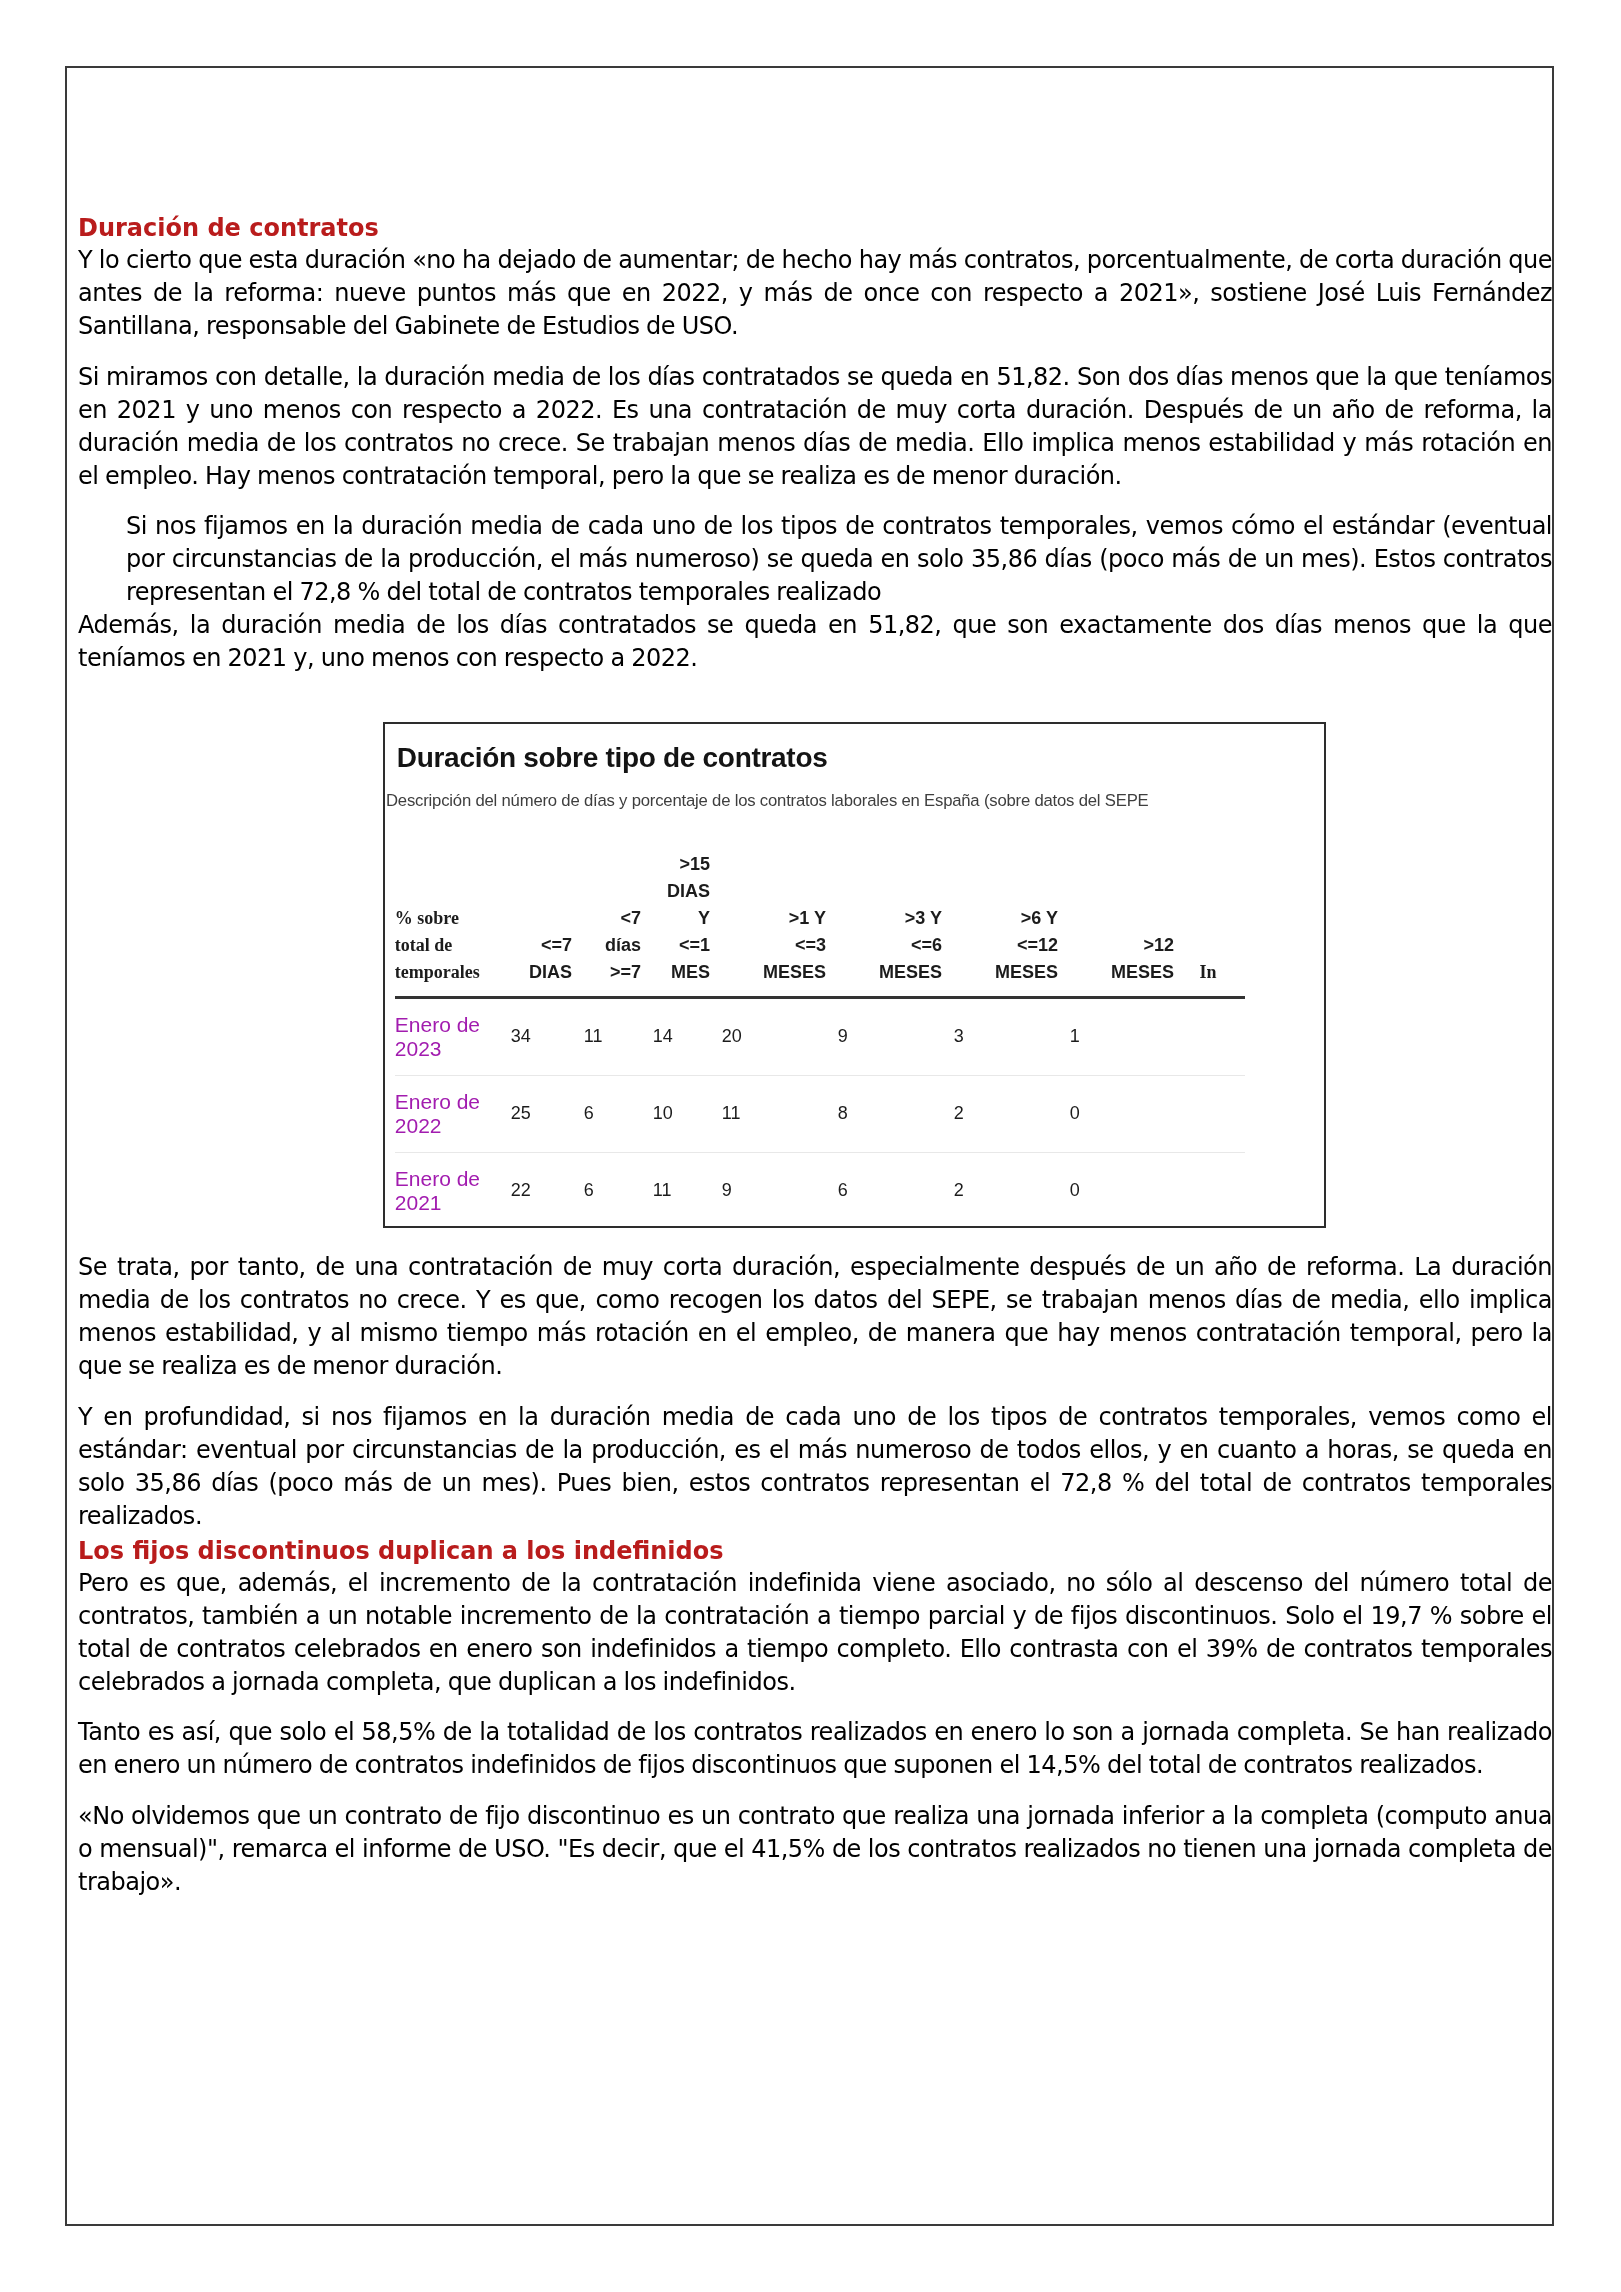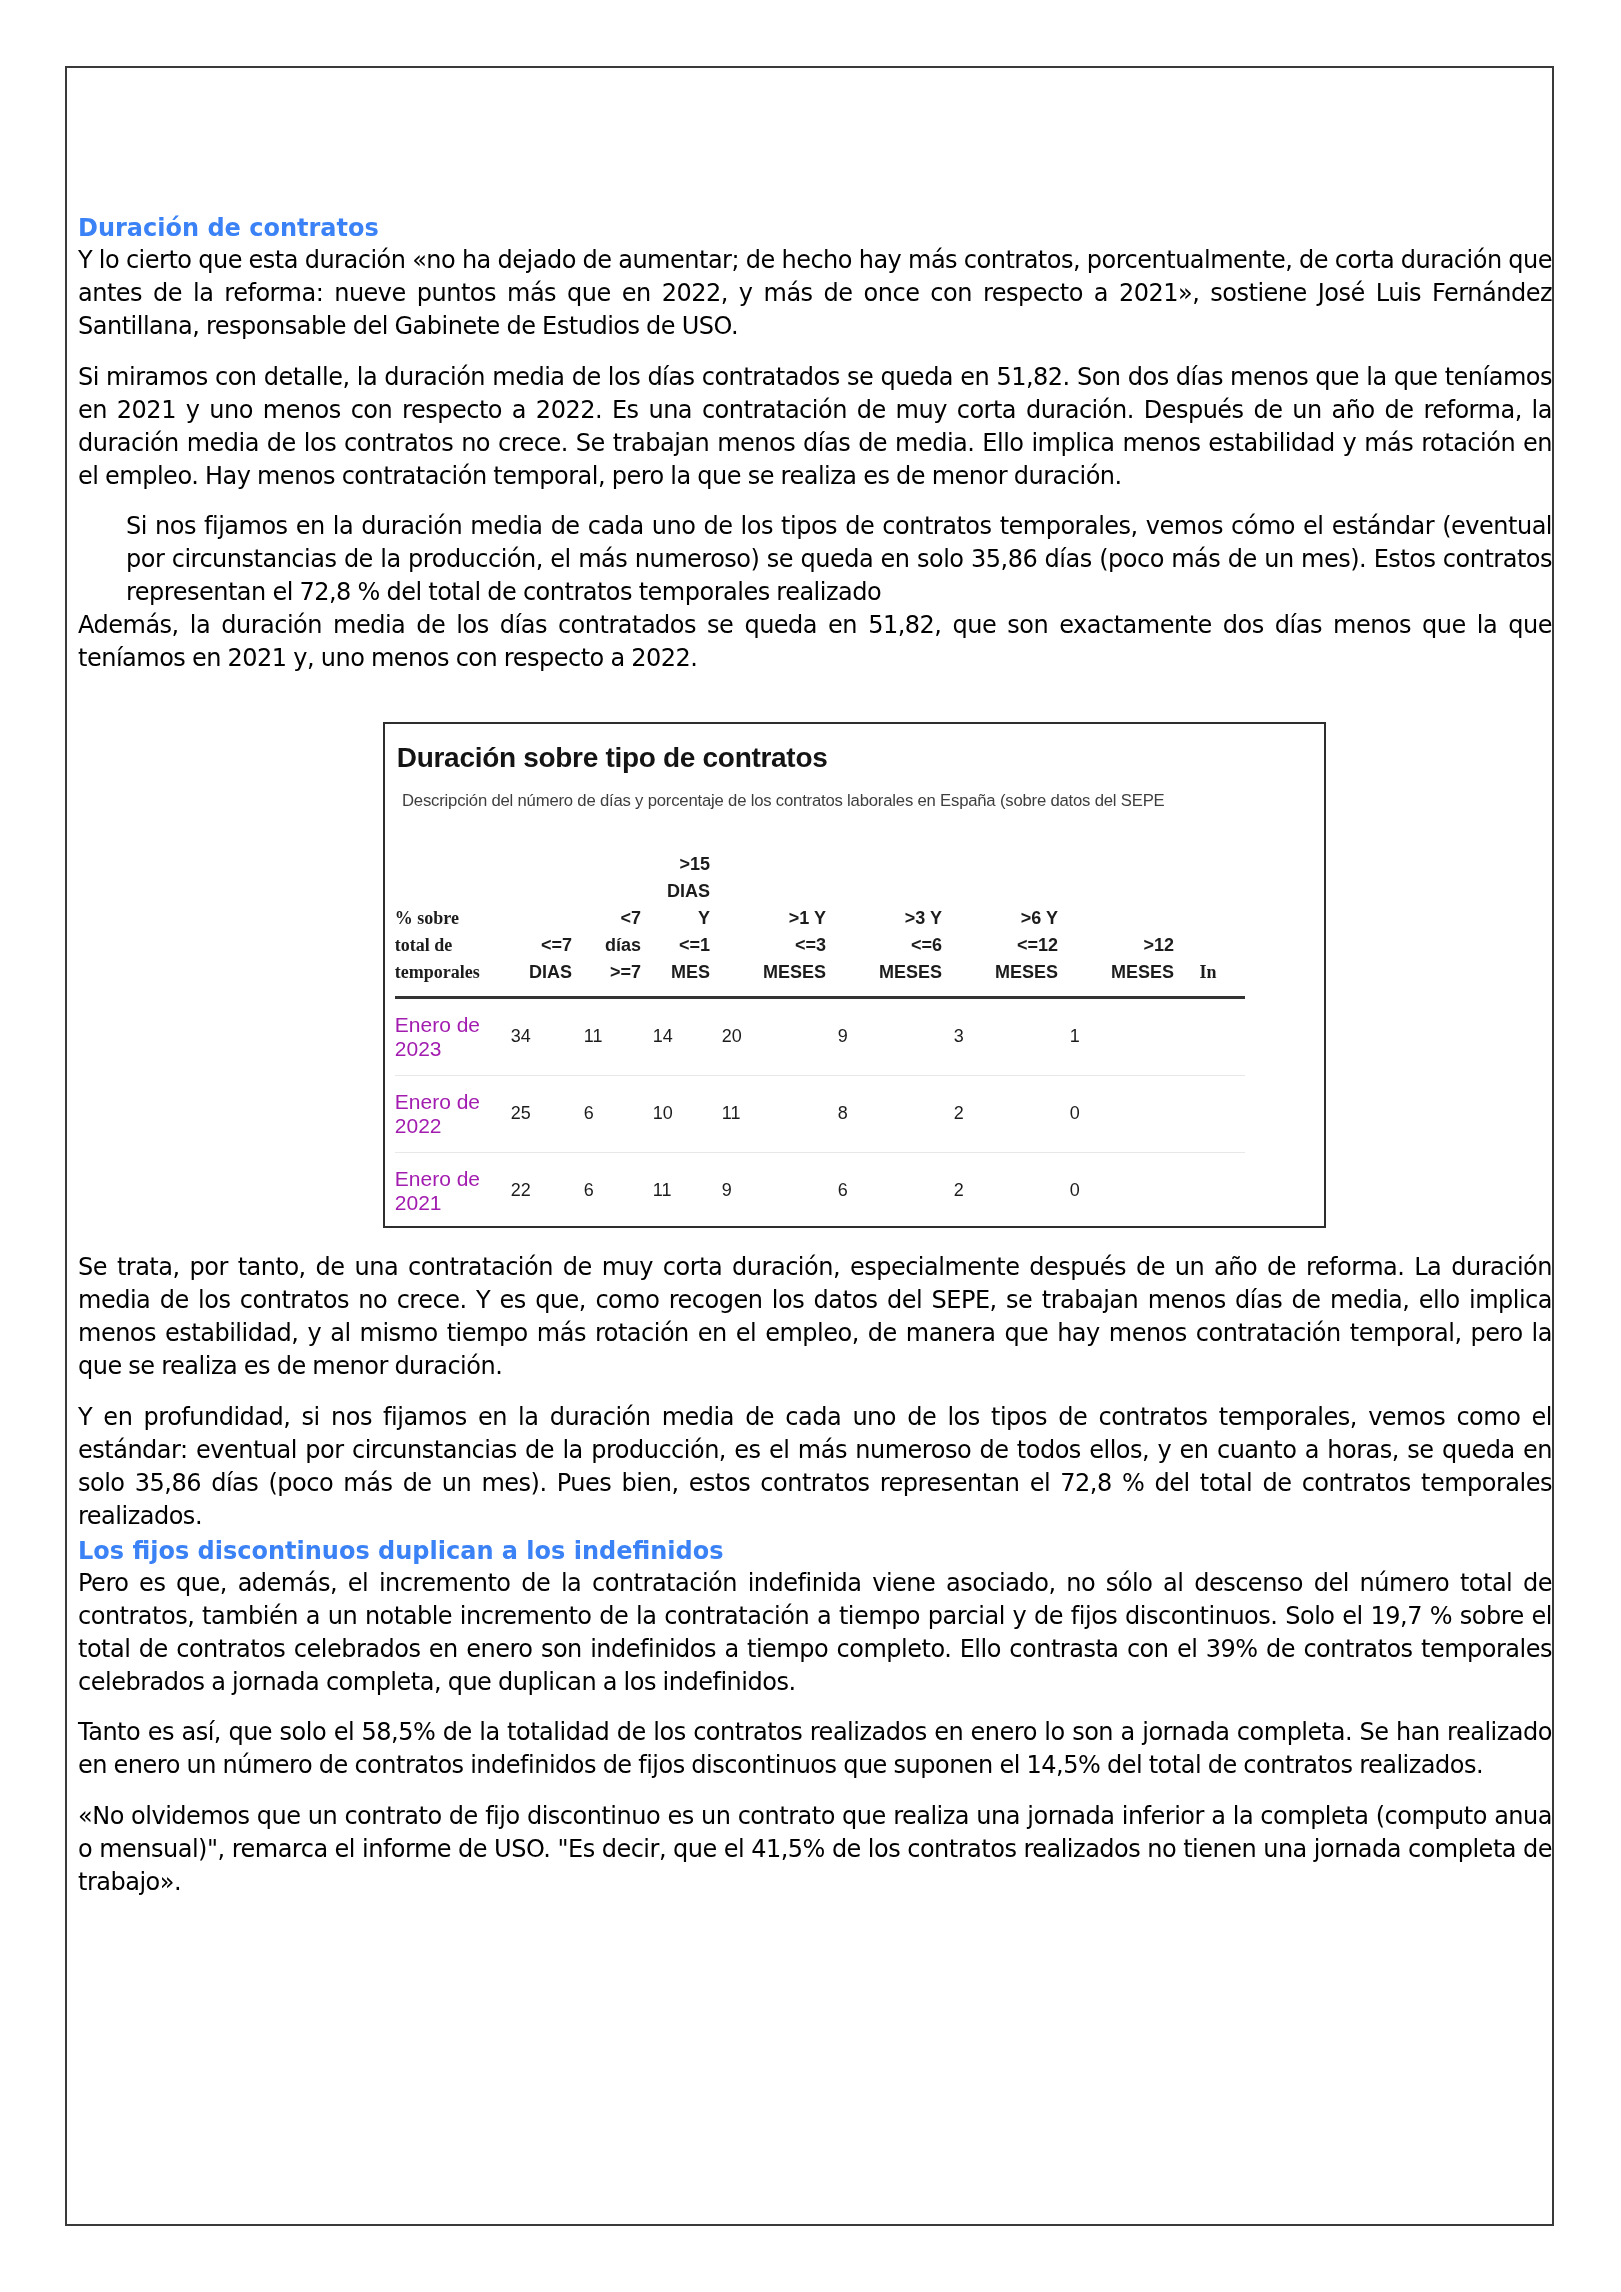--- a/index.html
+++ b/index.html
@@ -24,21 +24,21 @@
     border: 2px solid #3a3a3a;
     box-sizing: border-box;
   }
   .content {
     position: absolute;
     left: 78px;
     top: 212px;
     width: 1474px;
   }
   .heading {
-    color: #3b82f6;
+    color: #b91c1c;
     font-weight: bold;
     font-size: 24px;
     line-height: 32px;
     margin: 0;
   }
   .para {
     font-size: 24px;
     line-height: 33px;
     text-align: justify;
     margin: 0 0 17.6px 0;
@@ -66,21 +66,21 @@
     left: 11.8px;
     top: 17.6px;
     font-size: 28px;
     font-weight: bold;
     color: #141414;
     white-space: nowrap;
     letter-spacing: -0.3px;
   }
   .tf-subtitle {
     position: absolute;
-    left: 17px;
+    left: 1px;
     top: 67px;
     font-size: 16.7px;
     color: #3e3e3e;
     white-space: nowrap;
     letter-spacing: -0.2px;
   }
   table.dur {
     position: absolute;
     left: 9.8px;
     top: 127px;

